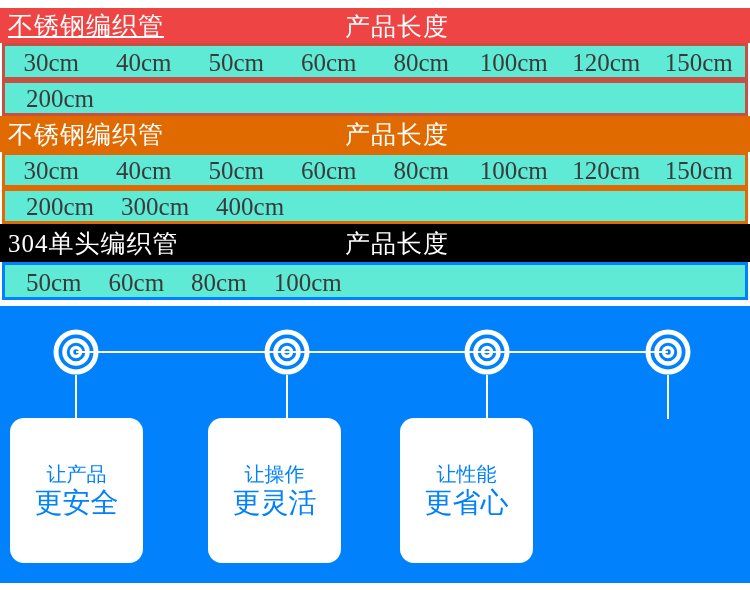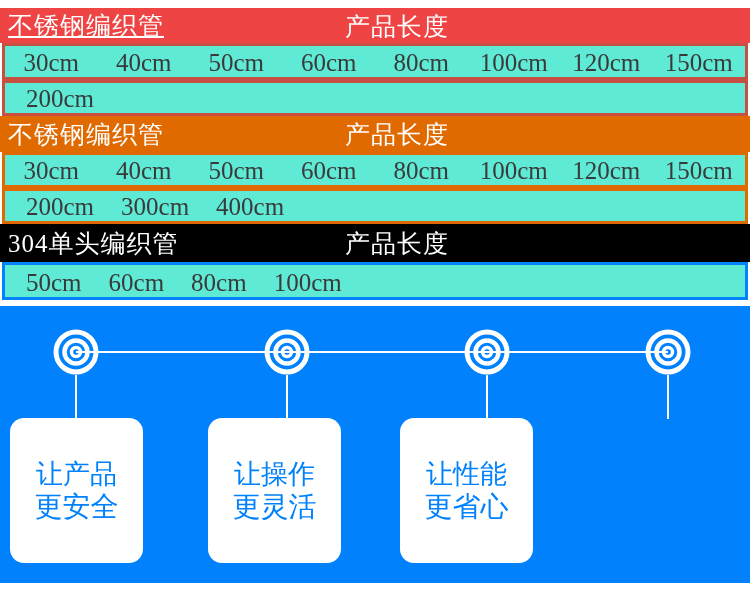--- a/index.html
+++ b/index.html
@@ -41,21 +41,21 @@
   .feature-sec { position:relative; width:750px; height:277px; background:#0181fc; }
   .h-line { position:absolute; top:45px; left:76px; width:592px; height:2px; background:#ffffff; }
   .target { position:absolute; top:23px; width:46px; height:46px; }
   .connector { position:absolute; top:69px; width:2px; height:44px; background:#ffffff; }
   .card {
     position:absolute; top:112px; width:133px; height:145px; background:#ffffff;
     border-radius:14px; display:flex; flex-direction:column; align-items:center;
     justify-content:center; color:#0181fc;
     font-family:"Liberation Sans","DejaVu Sans",sans-serif;
   }
-  .card .l1 { font-size:27px; line-height:1.2; }
+  .card .l1 { font-size:20px; line-height:1.2; }
   .card .l2 { font-size:28px; line-height:1.2; }
   .bottom-pad { position:absolute; left:0; bottom:0; width:750px; height:7px; background:#ffffff; }
 </style>
 </head>
 <body>
 
 <div class="page">
   <div class="top-pad"></div>
 
   <div class="hdr hdr-red">

